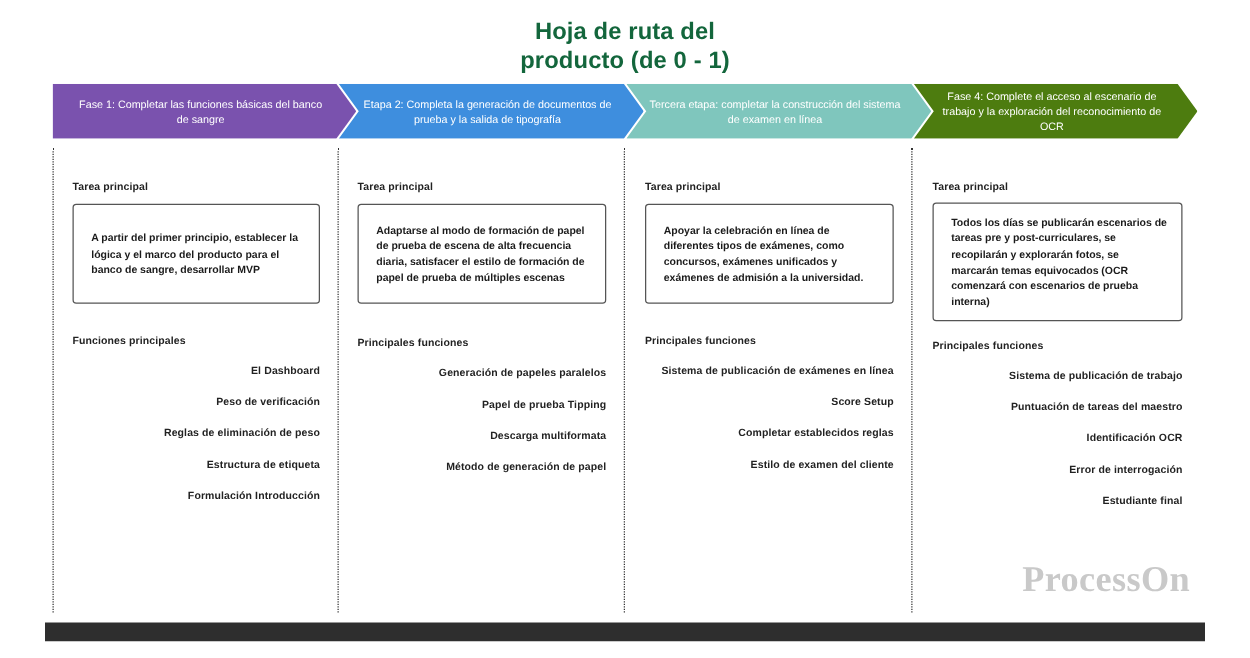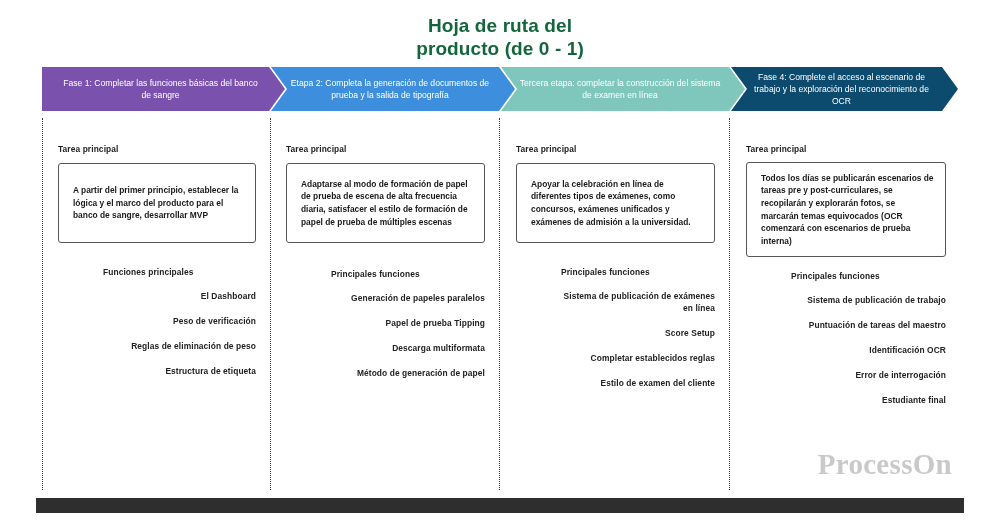--- a/index.html
+++ b/index.html
@@ -76,21 +76,21 @@
     clip-path: polygon(0 0, 228px 0, 244px 50%, 228px 100%, 0 100%, 16px 50%);
   }
   .chev.c4 {
     left: 689px;
     width: 227px;
     background: #F3A košt;
   }
   .chev.c4 {
     left: 689px;
     width: 227px;
-    background: #0c4a6e;
+    background: #4d7c0f;
     clip-path: polygon(0 0, 211px 0, 227px 50%, 211px 100%, 0 100%, 16px 50%);
   }
 
   
   .columns {
     position: absolute;
     top: 118px;
     left: 42px;
     width: 916px;
     height: 372px;
@@ -133,21 +133,20 @@
   .task-box p {
     margin: 0;
     font-size: 8.4px;
     font-weight: bold;
     line-height: 12.6px;
     color: #1a1a1a;
   }
 
   .features {
     margin-top: 0;
-    margin-left: 45px;
   }
   .feat-title {
     font-size: 8.4px;
     font-weight: bold;
     color: #222222;
     letter-spacing: 0.1px;
   }
   .feat-list {
     list-style: none;
     margin: 0;
@@ -222,20 +221,21 @@
     <div class="task-box b1">
       <p>A partir del primer principio, establecer la lógica y el marco del producto para el banco de sangre, desarrollar MVP</p>
     </div>
     <div class="features">
       <div class="feat-title">Funciones principales</div>
       <ul class="feat-list">
         <li>El Dashboard</li>
         <li>Peso de verificación</li>
         <li>Reglas de eliminación de peso</li>
         <li>Estructura de etiqueta</li>
+        <li>Formulación Introducción</li>
       </ul>
     </div>
   </div>
 
   <div class="col col2">
     <div class="col-heading">Tarea principal</div>
     <div class="task-box b2">
       <p>Adaptarse al modo de formación de papel de prueba de escena de alta frecuencia diaria, satisfacer el estilo de formación de papel de prueba de múltiples escenas</p>
     </div>
     <div class="features">

